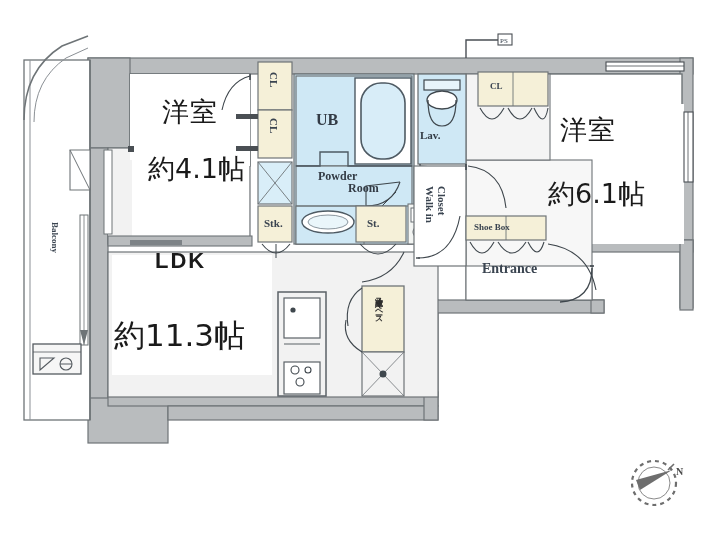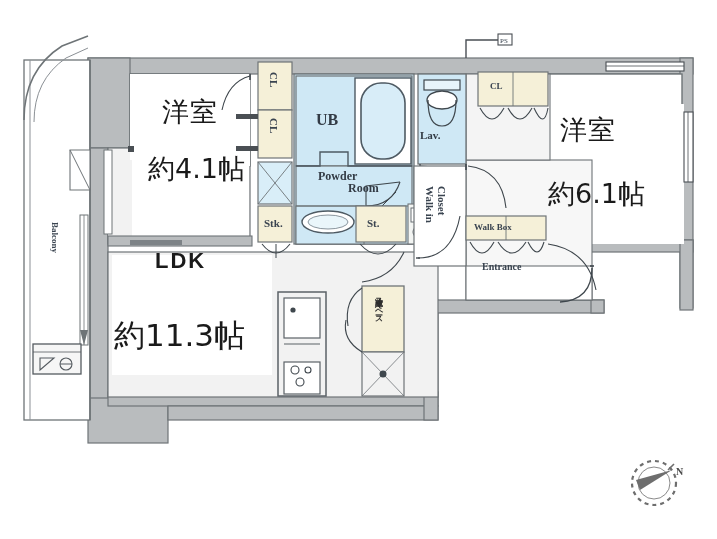--- a/index.html
+++ b/index.html
@@ -329,20 +329,20 @@
 
 <div class="lbl tiny-en vert" style="left:268px; top:72px;">CL</div>
 <div class="lbl tiny-en vert" style="left:268px; top:118px;">CL</div>
 
 <div class="lbl tiny-en" style="left:264px; top:218px;">Stk.</div>
 <div class="lbl tiny-en" style="left:367px; top:218px;text-align:center;">St.</div>
 
 <div class="lbl tiny-en vert" style="left:424px; top:186px;">Walk in</div>
 <div class="lbl tiny-en vert" style="left:436px; top:186px;">Closet</div>
 
-<div class="lbl tiny-en" style="left:474px; top:223px; font-size:9px;">Walk Box</div>
-<div class="lbl tiny-en" style="left:482px; top:262px; font-size:10px;">Entrance</div>
+<div class="lbl tiny-en" style="left:474px; top:223px; font-size:9px;">Shoe Box</div>
+<div class="lbl tiny-en" style="left:482px; top:262px; font-size:14px;">Entrance</div>
 
 <div class="lbl tiny-en vert" style="left:50px; top:222px; font-size:9px;">Balcony</div>
 
 <div class="lbl vert-jp" style="left:374px; top:292px;">冷蔵庫スペース</div>
 
 <div class="compass-n" style="left:676px; top:466px;">N</div>
 
 </body></html>

